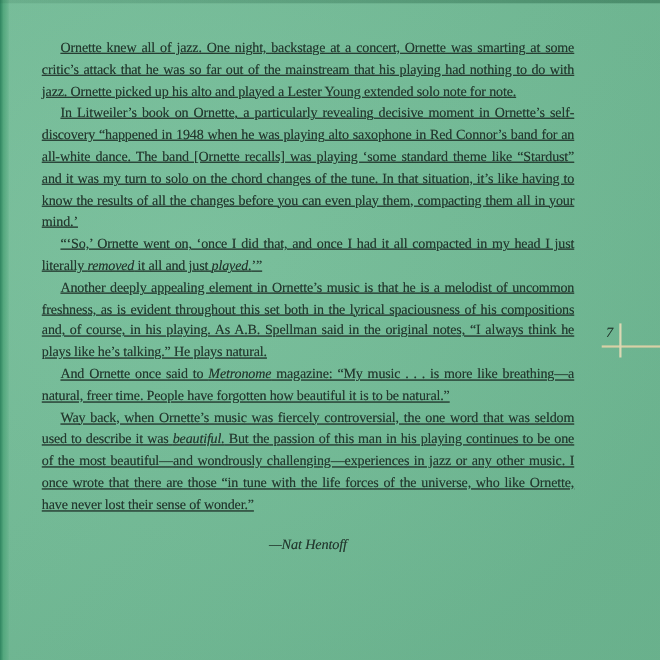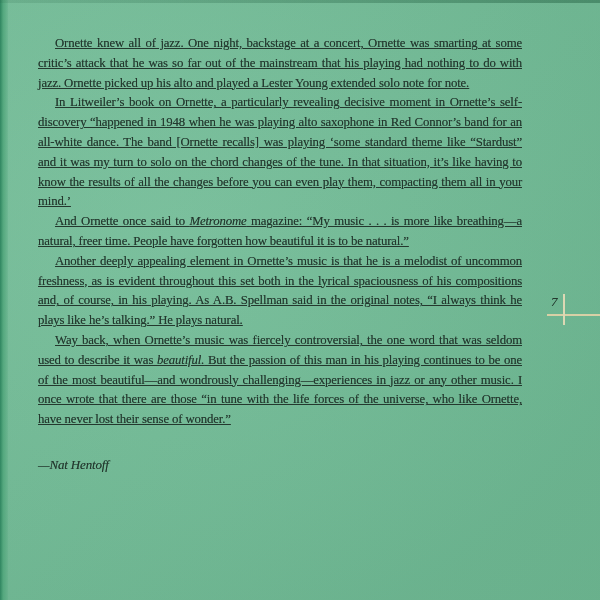--- a/index.html
+++ b/index.html
@@ -26,21 +26,21 @@
   }
   .text-block {
     position: absolute; left: 38px; top: 34px; width: 484px;
     color: var(--ink, #24382e);
     font-size: 12.8px; line-height: 19.8px; letter-spacing: -0.15px;
     text-shadow: 0 0 0.5px rgba(30,55,45,0.55);
   }
   .para { margin: 0; text-indent: 17px; text-align: justify; text-decoration: underline; }
   .it { font-style: italic; }
   .signature {
-    margin-top: 25px; text-align: left; font-style: italic;
+    margin-top: 15px; text-align: center; font-style: italic;
     font-size: 13px;
   }
   .page-number {
     position: absolute; left: 551px; top: 294px;
     color: var(--ink, #24382e); font-style: italic; font-size: 13px;
     text-shadow: 0 0 0.5px rgba(30,55,45,0.55);
   }
   .crop-h {
     position: absolute; left: 547px; top: 314px; width: 53px; height: 2px;
     background: var(--mark, #d8d0a6);
@@ -56,24 +56,25 @@
 <div class="page">
   <div class="edge-left"></div>
   <div class="edge-top"></div>
 
   <div class="text-block">
     <p class="para"><span>Ornette knew all of jazz. One night, backstage at a concert, Ornette was smarting at some critic’s attack that he was so far out of the mainstream that his playing had nothing to do with jazz. Ornette picked up his alto and played a Lester Young extended solo note for note.</span></p>
 
 
     <p class="para"><span>In Litweiler’s book on Ornette, a particularly revealing decisive moment in Ornette’s self-discovery “happened in 1948 when he was playing alto saxophone in Red Connor’s band for an all-white dance. The band [Ornette recalls] was playing ‘some standard theme like “Stardust” and it was my turn to solo on the chord changes of the tune. In that situation, it’s like having to know the results of all the changes before you can even play them, compacting them all in your mind.’</span></p>
 
+    <p class="para"><span>“‘So,’ Ornette went on, ‘once I did that, and once I had it all compacted in my head I just literally </span><span class="it">removed</span><span> it all and just </span><span class="it">played.</span><span>’”</span></p>
+
+    <p class="para"><span>Another deeply appealing element in Ornette’s music is that he is a melodist of uncommon freshness, as is evident throughout this set both in the lyrical spaciousness of his compositions and, of course, in his playing. As A.B. Spellman said in the original notes, “I always think he plays like he’s talking.” He plays natural.</span></p>
 
     <p class="para"><span>And Ornette once said to </span><span class="it">Metronome</span><span> magazine: “My music . . . is more like breathing—a natural, freer time. People have forgotten how beautiful it is to be natural.”</span></p>
-
-    <p class="para"><span>Another deeply appealing element in Ornette’s music is that he is a melodist of uncommon freshness, as is evident throughout this set both in the lyrical spaciousness of his compositions and, of course, in his playing. As A.B. Spellman said in the original notes, “I always think he plays like he’s talking.” He plays natural.</span></p>
 
     <p class="para"><span>Way back, when Ornette’s music was fiercely controversial, the one word that was seldom used to describe it was </span><span class="it">beautiful.</span><span> But the passion of this man in his playing continues to be one of the most beautiful—and wondrously challenging—experiences in jazz or any other music. I once wrote that there are those “in tune with the life forces of the universe, who like Ornette, have never lost their sense of wonder.”</span></p>
 
 
     <div class="signature">—Nat Hentoff</div>
   </div>
 
   <div class="page-number">7</div>
   <div class="crop-h"></div>
   <div class="crop-v"></div>

